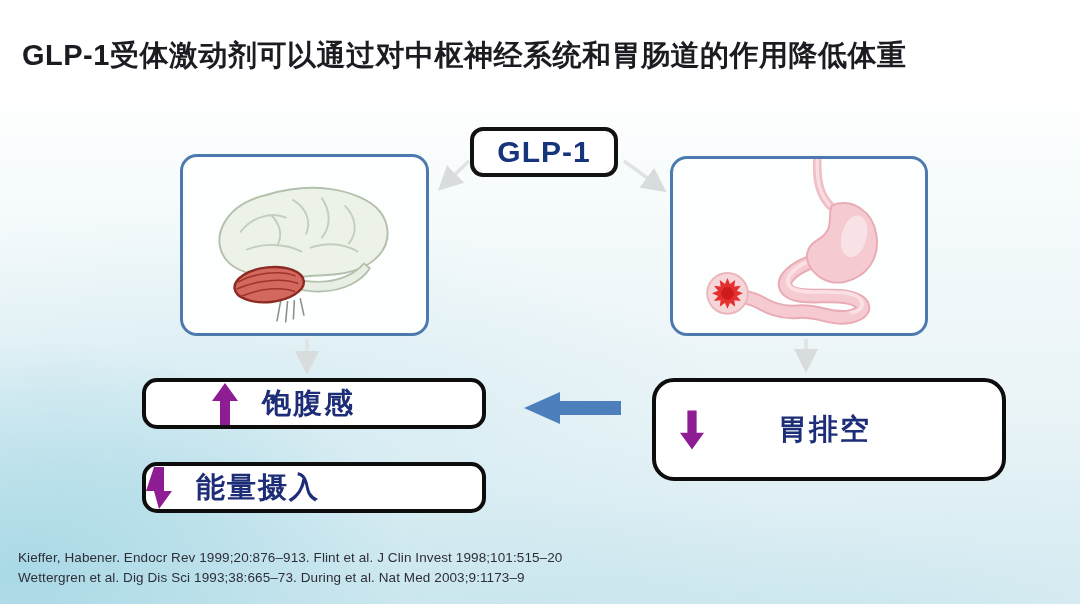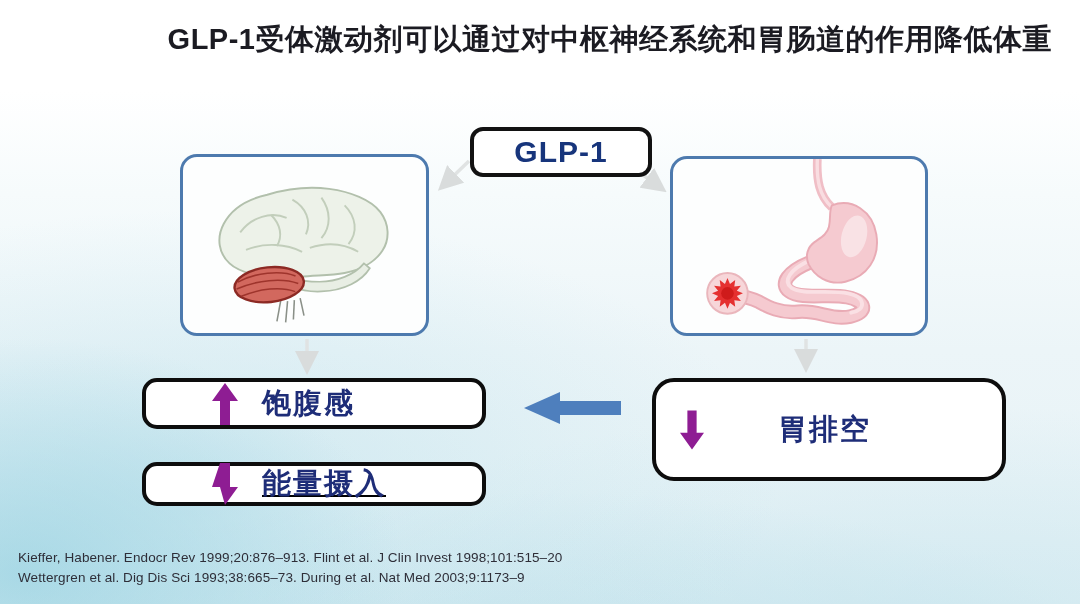--- a/index.html
+++ b/index.html
@@ -8,45 +8,44 @@
     position:relative;width:1080px;height:604px;overflow:hidden;
     background-color:#ffffff;
     background-image:
       radial-gradient(ellipse 620px 380px at 2% 95%, rgba(140,205,222,0.62), rgba(140,205,222,0) 62%),
       radial-gradient(ellipse 900px 420px at 18% 80%, rgba(173,219,232,0.42), rgba(173,219,232,0) 65%),
       radial-gradient(ellipse 1000px 300px at 88% 102%, rgba(187,224,235,0.45), rgba(187,224,235,0) 70%),
       radial-gradient(ellipse 800px 240px at 50% 110%, rgba(160,212,226,0.40), rgba(160,212,226,0) 72%),
       linear-gradient(180deg,#ffffff 0%,#ffffff 15%,#f6fbfc 32%,#ecf5f8 58%,#e4f1f5 100%);
   }
   .title{
-    position:absolute;left:22px;top:20px;width:1030px;
+    position:absolute;left:22px;top:36px;width:1030px;
     font-size:29px;font-weight:bold;letter-spacing:0.5px;
     color:var(--title-text,#1b1b22);
-    text-align:right;
   }
   .glp1-box{
-    position:absolute;left:470px;top:127px;width:182px;height:50px;
+    position:absolute;left:470px;top:127px;width:148px;height:50px;
     border:4px solid #121212;border-radius:13px;background:#ffffff;
     display:flex;align-items:center;justify-content:center;box-sizing:border-box;
   }
   .glp1-box span{font-size:30px;font-weight:bold;color:var(--glp1-text,#17357c);letter-spacing:1px;}
   .organ-box{
     position:absolute;background:#fdfefe;box-sizing:border-box;
     border:3px solid var(--organ-box-border,#4d7aae);border-radius:17px;
   }
   .brain-box{left:180px;top:154px;width:249px;height:182px;}
   .gut-box{left:670px;top:156px;width:258px;height:180px;}
   .organ-box svg{position:absolute;left:0;top:0;width:100%;height:100%;}
   .effect-box{
     position:absolute;background:#ffffff;box-sizing:border-box;
     border:4px solid var(--black-box-border,#0d0d0d);
     display:flex;align-items:center;text-align:right;
   }
   .eb-satiety{left:142px;top:378px;width:344px;height:51px;border-radius:15px;padding-left:66px;gap:24px;}
-  .eb-energy{left:142px;top:462px;width:344px;height:44px;border-radius:15px;padding-left:66px;gap:24px;text-decoration:underline;}
+  .eb-energy{left:142px;top:462px;width:344px;height:51px;border-radius:15px;gap:24px;}
   .eb-gi{left:652px;top:378px;width:354px;height:103px;border-radius:22px;
     flex-direction:column;align-items:stretch;justify-content:center;padding:2px 4px 2px 24px;}
   .gi-row{display:flex;align-items:center;height:46px;}
   .gi-row .label{margin-left:74px;}
   .label{font-size:29px;font-weight:bold;color:var(--navy-text,#1e2d78);letter-spacing:2px;white-space:nowrap;}
   .parrow{width:26px;height:42px;flex:0 0 auto;}
   .parrow polygon{fill:var(--purple-arrow,#8e1d93);}
   .gi-row .parrow{width:24px;height:40px;}
   .connectors{position:absolute;left:0;top:0;width:1080px;height:604px;pointer-events:none;}
   .flow-arrow{position:absolute;left:520px;top:388px;width:105px;height:40px;}

